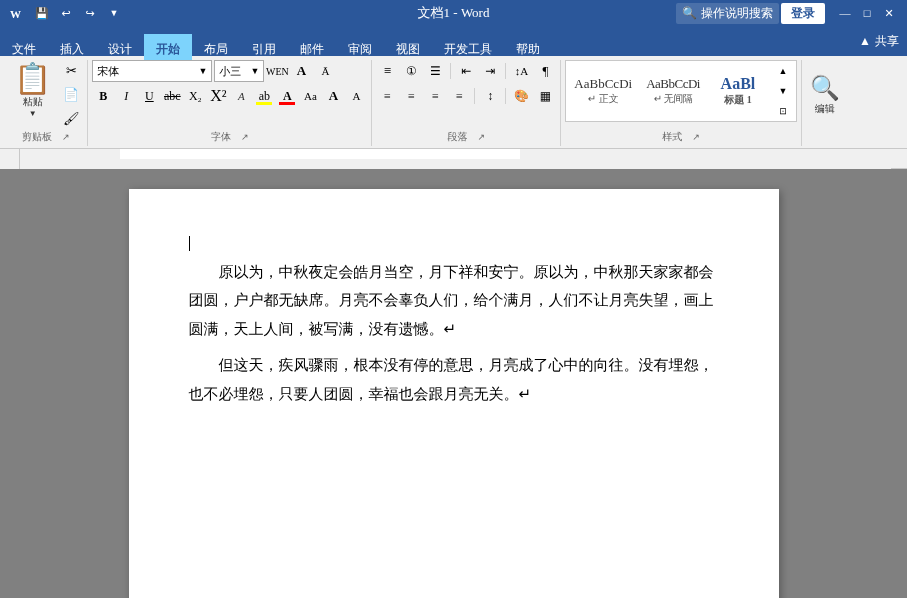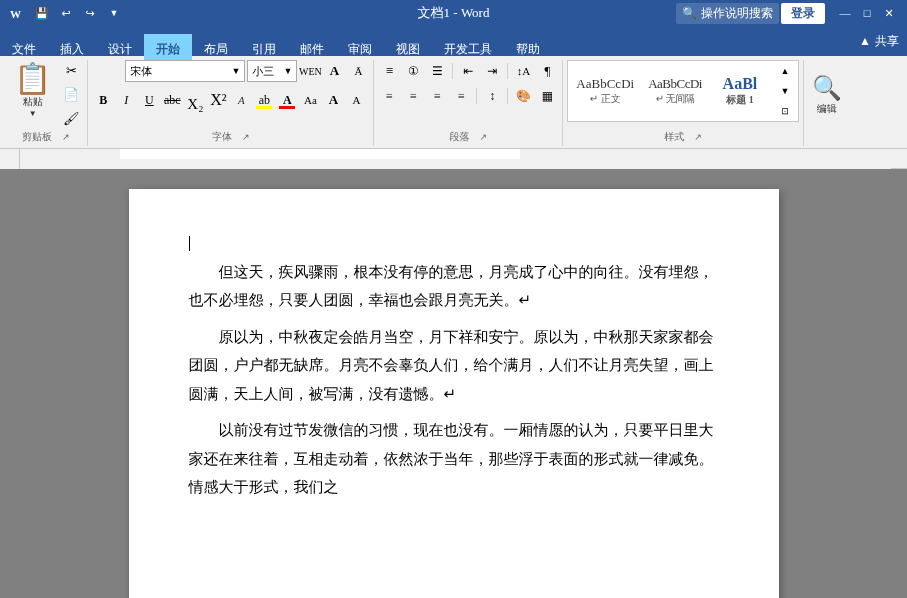--- a/index.html
+++ b/index.html
@@ -86,21 +86,21 @@
       width: 24px; height: 22px;
       display: flex; align-items: center; justify-content: center;
       font-size: 13px; cursor: pointer; border-radius: 2px;
     }
     .font-row { display: flex; align-items: center; gap: 2px; }
     .font-select {
       height: 22px; font-size: 11px; border: 1px solid #ababab;
       background: white; padding: 0 4px; cursor: pointer;
       display: flex; align-items: center; justify-content: space-between;
     }
-    .font-name-select { width: 120px; margin-left: 33px; }
+    .font-name-select { width: 120px; }
     .font-size-select { width: 50px; }
     .format-btn {
       width: 22px; height: 22px;
       display: flex; align-items: center; justify-content: center;
       font-size: 12px; cursor: pointer; border-radius: 2px;
     }
     .format-btn.bold { font-weight: bold; }
     .format-btn.italic { font-style: italic; }
     .format-btn.underline { text-decoration: underline; }
     .color-btn { position: relative; }
@@ -274,21 +274,21 @@
         <div class="format-btn" style="font-size:10px;">WEN</div>
         <div class="format-btn" style="font-weight:bold;font-size:13px;">A</div>
         <div class="format-btn" style="font-size:11px;">Ā</div>
       </div>
 
       <div class="font-row" style="gap:1px;">
         <div class="format-btn bold">B</div>
         <div class="format-btn italic">I</div>
         <div class="format-btn underline">U</div>
         <div class="format-btn" style="text-decoration:line-through;">abc</div>
-        <div class="format-btn" style="font-size:15px;margin-top:8px;">X₂</div>
+        <div class="format-btn" style="font-size:12px;">X₂</div>
         <div class="format-btn" style="font-size:16px;">X²</div>
         <div class="format-btn" style="font-size:11px;font-style:italic;color:#333;">A</div>
 
         <div class="format-btn" style="position:relative;">
           <span>ab</span>
           <div style="position:absolute;bottom:2px;left:3px;right:3px;height:3px;background:yellow;"></div>
         </div>
 
         <div class="format-btn color-btn" style="position:relative;">
           <span style="font-weight:bold;">A</span>
@@ -388,17 +388,16 @@
       <rect width="100%" height="20" fill="#f0f0f0"></rect>
       <rect x="100" width="400" height="10" fill="white"></rect>
     </svg>
   </div>
   <div style="width:16px;background:#f0f0f0;border-left:1px solid #c8c8c8;"></div>
 </div>
 
 <div class="document-area">
   <div class="page">
     <span class="cursor"></span>
+    <p>原以为，中秋夜定会皓月当空，月下祥和安宁。原以为，中秋那天家家都会团圆，户户都无缺席。月亮不会辜负人们，给个满月，人们不让月亮失望，画上圆满，天上人间，被写满，没有遗憾。↵</p>
     <p>但这天，疾风骤雨，根本没有停的意思，月亮成了心中的向往。没有埋怨，也不必埋怨，只要人团圆，幸福也会跟月亮无关。↵</p>
-    <p>原以为，中秋夜定会皓月当空，月下祥和安宁。原以为，中秋那天家家都会团圆，户户都无缺席。月亮不会辜负人们，给个满月，人们不让月亮失望，画上圆满，天上人间，被写满，没有遗憾。↵</p>
-    <p>以前没有过节发微信的习惯，现在也没有。一厢情愿的认为，只要平日里大家还在来往着，互相走动着，依然浓于当年，那些浮于表面的形式就一律减免。情感大于形式，我们之</p>
   </div>
 </div>
 
 </body></html>

